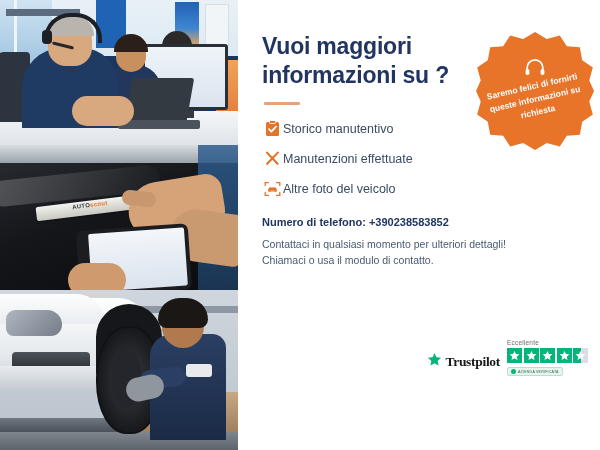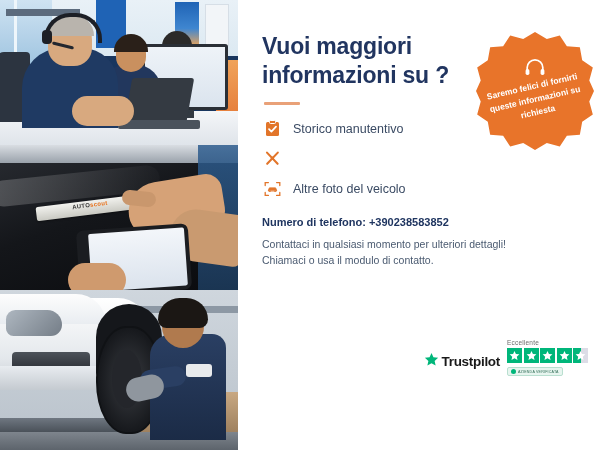--- a/index.html
+++ b/index.html
@@ -333,21 +333,21 @@
     border-radius: 1px;
   }
   .feature-list {
     list-style: none;
     margin: 0;
     padding: 0;
   }
   .feature-item {
     display: flex;
     align-items: center;
-    gap: 11px;
+    gap: 1px;
     margin-bottom: 10px;
     height: 20px;
   }
   .feature-icon {
     width: 20px;
     height: 20px;
     flex: 0 0 20px;
     display: flex;
     align-items: center;
     justify-content: center;
@@ -422,20 +422,21 @@
     bottom: 38px;
     display: flex;
     align-items: flex-end;
     gap: 7px;
   }
   .tp-logo {
     display: flex;
     align-items: center;
     gap: 3px;
     padding-bottom: 5px;
+    font-family: Liberation Serif, serif;
   }
   .tp-name {
     font-size: 13.5px;
     font-weight: bold;
     color: #191919;
     letter-spacing: -.3px;
   }
   .tp-rating { display: flex; flex-direction: column; gap: 2px; }
   .tp-excellent {
     font-size: 6.5px;
@@ -577,20 +578,21 @@
       </li>
 
       <li class="feature-item">
         <span class="feature-icon">
           <svg width="17" height="17" viewBox="0 0 17 17" fill="none" stroke="#e2752a" stroke-width="2.1" stroke-linecap="round">
             <path d="M3 2.6 L13.6 13.8"></path>
             <path d="M13.8 2.6 L3.2 13.8"></path>
             <circle cx="8.4" cy="8.2" r="1.6" fill="#e2752a" stroke="none"></circle>
           </svg>
         </span>
+        <span class="feature-label">Manutenzioni effettuate</span>
       </li>
 
 
       <li class="feature-item">
         <span class="feature-icon">
           <svg width="17" height="16" viewBox="0 0 17 16" fill="none" stroke="#e2752a" stroke-width="1.3" stroke-linecap="round">
             <path d="M1.2 4.6 V1.6 H4.4"></path>
             <path d="M12.6 1.6 H15.8 V4.6"></path>
             <path d="M15.8 11.4 V14.4 H12.6"></path>
             <path d="M4.4 14.4 H1.2 V11.4"></path>

